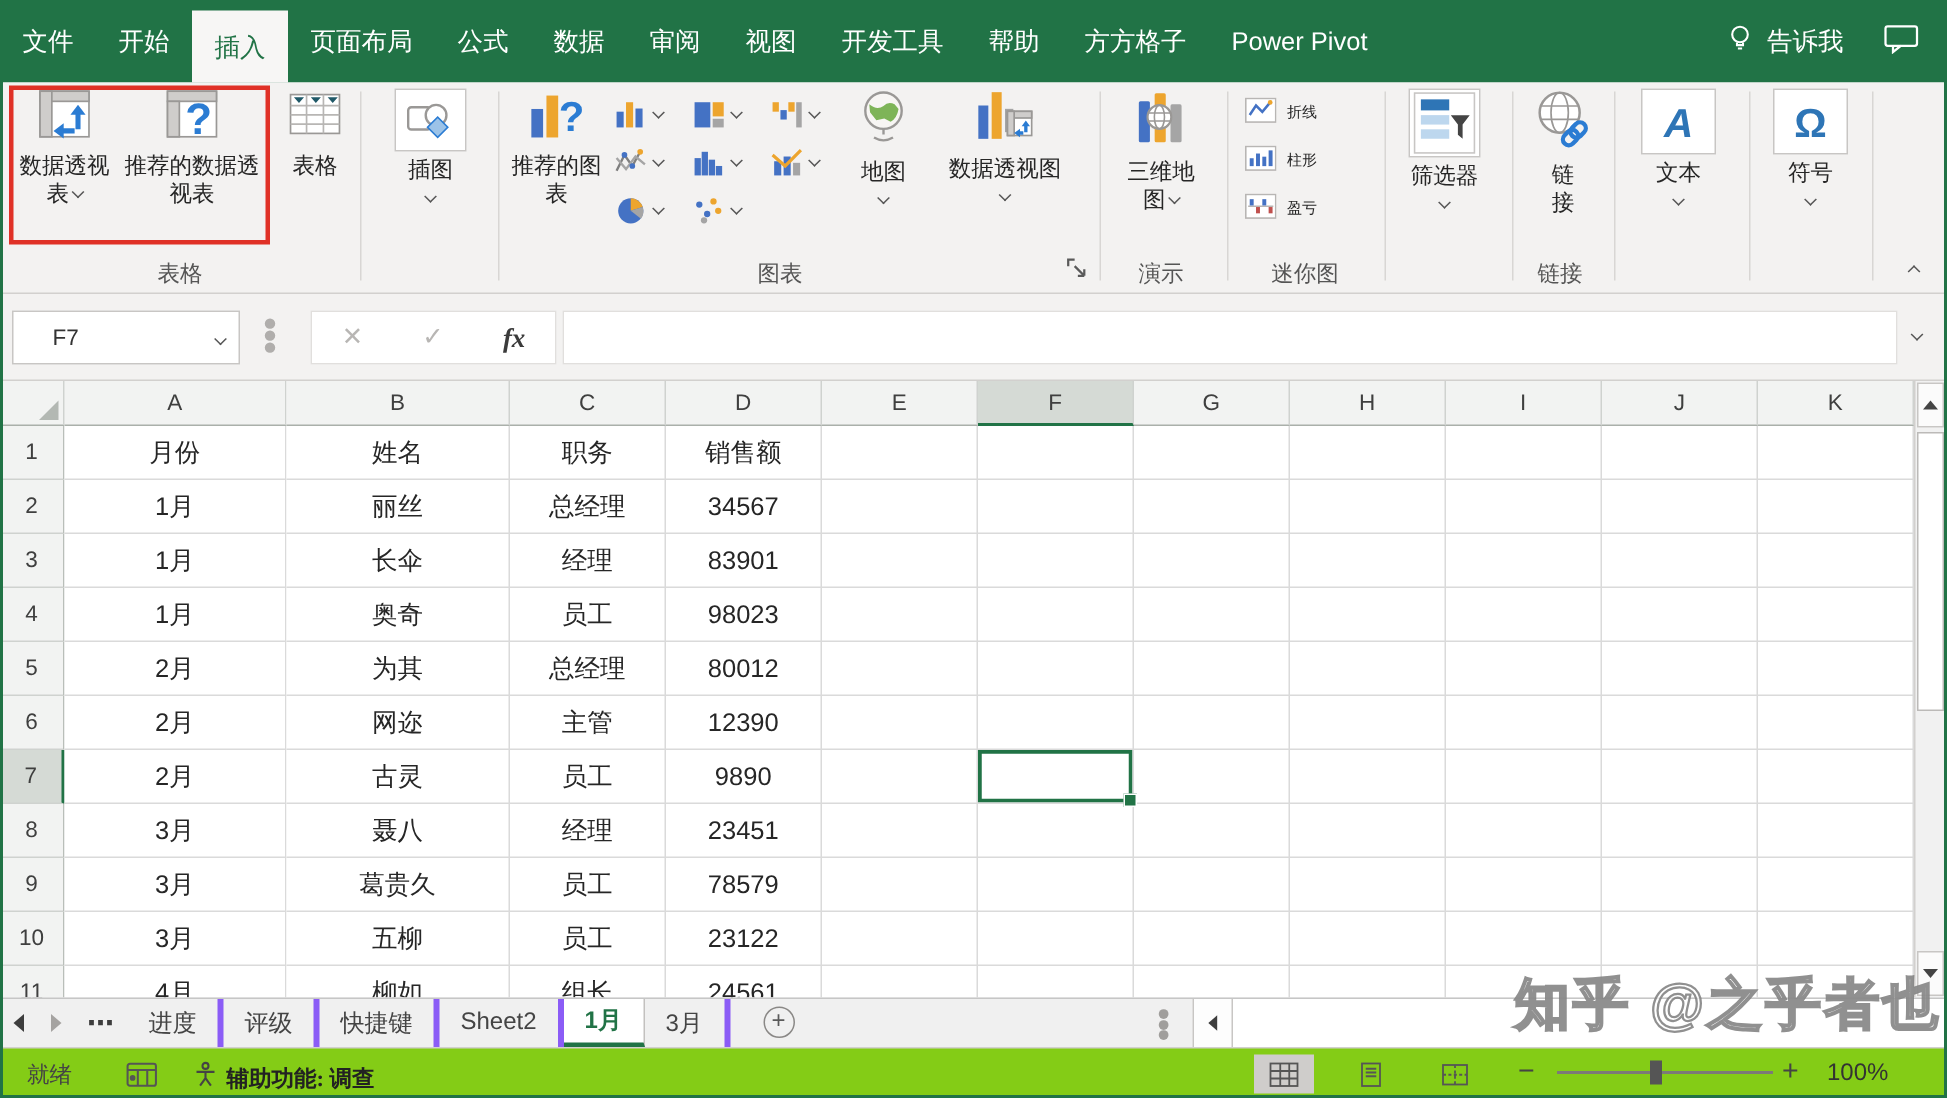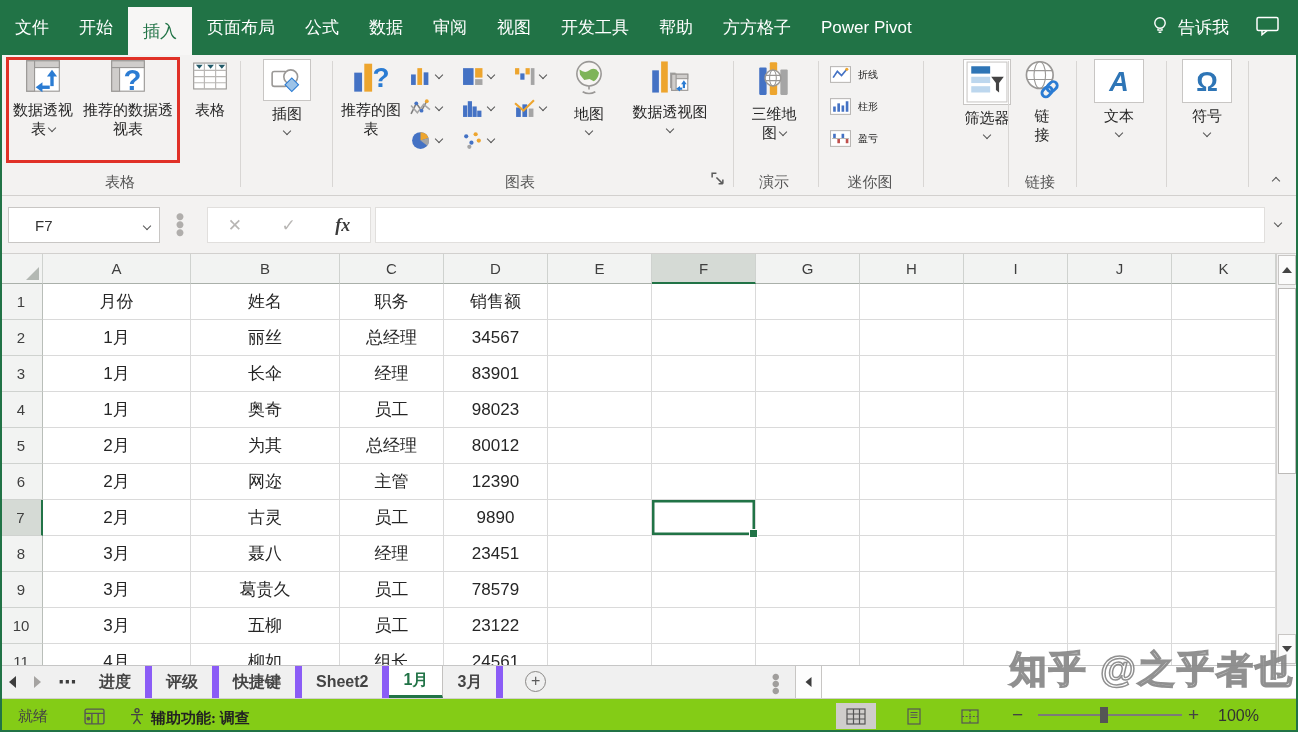--- a/index.html
+++ b/index.html
@@ -62,21 +62,21 @@
   .tri-up { width:0; height:0; border-left:5px solid transparent; border-right:5px solid transparent; border-bottom:6px solid #444; }
   .tri-dn { width:0; height:0; border-left:5px solid transparent; border-right:5px solid transparent; border-top:6px solid #444; }
   .tri-lf { width:0; height:0; border-top:6px solid transparent; border-bottom:6px solid transparent; border-right:7px solid #3d3d3d; }
   .tri-rt { width:0; height:0; border-top:6px solid transparent; border-bottom:6px solid transparent; border-left:7px solid #a5a3a1; }
   #vthumb { position:absolute; left:1px; top:34px; width:18px; height:186px; background:#fff; border:1px solid #bcbab8; }
 
   
   #tabbar { position:absolute; left:0; top:665px; width:1298px; height:33px; background:#f0f0f0; border-top:1px solid #c6c6c6; display:flex; align-items:stretch; }
   .navarr { display:flex; align-items:center; padding:0 9px; }
   #sheetlist { display:flex; align-items:center; font-size:18px; font-weight:bold; color:#3d3d3d; padding:0 8px; letter-spacing:1px; }
-  .stab { display:flex; align-items:center; padding:0 14px; font-size:16px; color:#444; border-right:7px solid #8b5cf6;font-weight:bold; }
+  .stab { display:flex; align-items:center; padding:0 14px; font-size:16px; color:#444; border-right:4px solid #8b5cf6; }
   .stab.active { background:#fff; color:#217346; font-weight:bold; border-bottom:3px solid #217346; border-right:1px solid #c3c1bf; }
   #newsheet { margin:5px 0 0 22px; width:21px; height:21px; border:1px solid #8a8886; border-radius:50%; color:#5a5a5a; font-size:16px; line-height:18px; text-align:center; }
   #tab-dots { position:absolute; left:772px; top:6px; color:#a09e9c; font-size:15px; line-height:7px; }
   #hscroll { position:absolute; left:795px; top:0; width:501px; height:33px; background:#f0f0f0; display:flex; }
   #hleft { width:27px; height:33px; background:#fdfdfd; border:1px solid #c8c6c4; border-top:none; display:flex; align-items:center; justify-content:center; }
   #htrack { flex:1; background:#fff; border-bottom:1px solid #c8c6c4; }
 
   
   #statusbar { position:absolute; left:0; top:698px; width:1298px; height:34px; background:#84cc16; border-top:1px solid #d2d0ce; }
   #ready { position:absolute; left:18px; top:8px; font-size:15px; color:#444; }
@@ -349,21 +349,21 @@
             <rect x="3" y="3.5" width="2.5" height="4" fill="#4472c4"></rect>
             <rect x="7" y="8.5" width="2.5" height="4" fill="#c0504d"></rect>
             <rect x="11" y="3.5" width="2.5" height="4" fill="#4472c4"></rect>
             <rect x="15" y="8.5" width="2.5" height="4" fill="#c0504d"></rect>
           </svg></span>
       <span>盈亏</span>
     </div>
     <div class="glabel" style="left:820px; width:100px;">迷你图</div>
     <div class="vdiv" style="left:923px;"></div>
 
-    <div class="btn-lg" style="left:954px; width:66px;">
+    <div class="btn-lg" style="left:930px; width:66px;">
       <span class="boxicon" style="width:48px; height:46px;">
           <svg width="42" height="42" viewBox="0 0 40 40">
             <rect x="1" y="1" width="38" height="38" fill="#fff" stroke="#c8c6c4"></rect>
             <rect x="5" y="5" width="18" height="7" fill="#2e75b6"></rect>
             <rect x="5" y="15" width="18" height="6" fill="#bdd7ee"></rect>
             <rect x="5" y="24" width="18" height="6" fill="#bdd7ee"></rect>
             <path d="M24 15 h12 l-4.5 6 v9 l-3 -2.5 v-6.5 z" fill="#444"></path>
           </svg>
         </span>
       <span class="lbl">筛选器</span>

